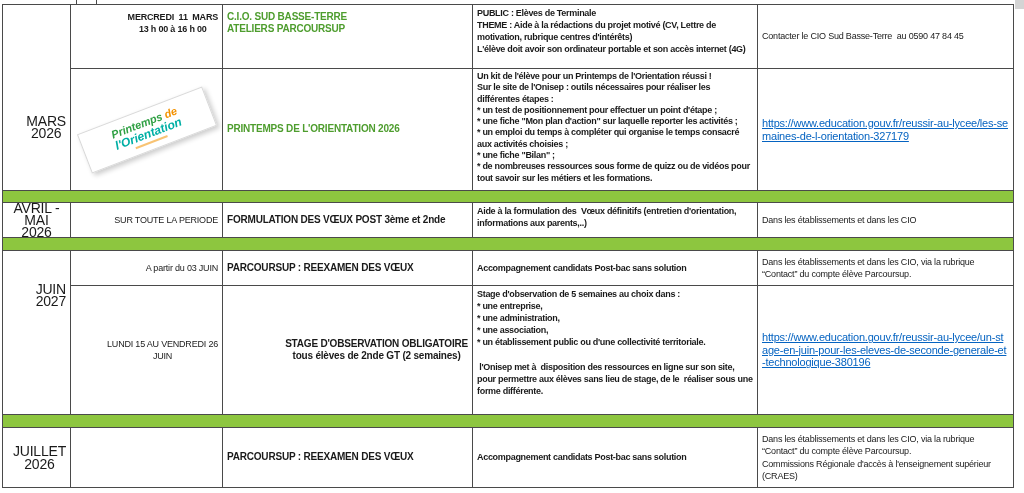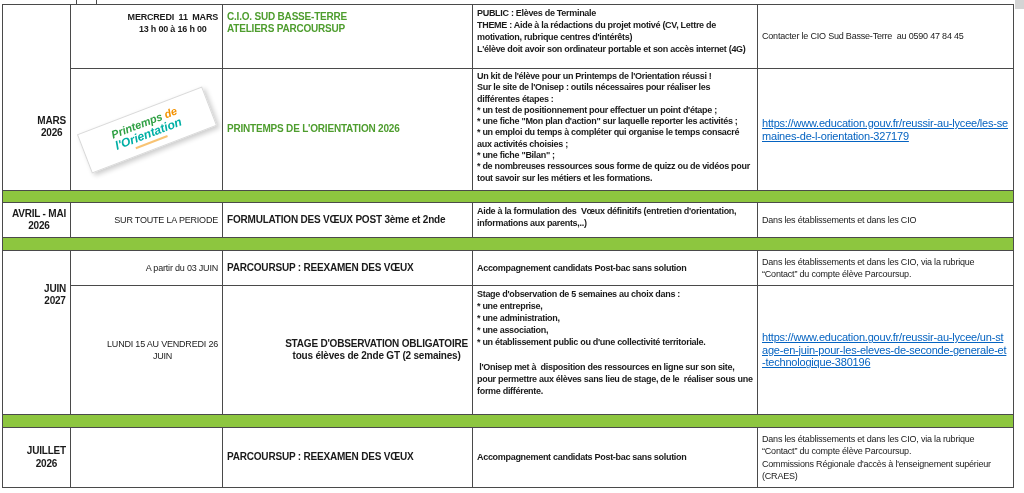--- a/index.html
+++ b/index.html
@@ -36,21 +36,21 @@
   .r1{grid-row:1}.r2{grid-row:2}.r4{grid-row:4}.r6{grid-row:6}.r7{grid-row:7}.r9{grid-row:9}
   .span12{grid-row:1/3}.span67{grid-row:6/8}
   .band{grid-column:1/-1;background:var(--green);border-right:1px solid var(--bd);border-bottom:1px solid var(--bd);}
   .b3{grid-row:3}.b5{grid-row:5}.b8{grid-row:8}
 
   
   .vc{justify-content:center;}
   .hc{align-items:flex-end;text-align:center;}
   .padtop{padding-top:6px;}
   .bold{font-weight:bold;}
-  .month{font-weight:bold;font-size:10px;}
+  .month{font-weight:normal;font-size:14px;}
   .month-mars{padding-top:110px;}
   .month-juin{padding-top:32px;}
   .event{font-weight:bold;font-size:10px;}
   .green{color:var(--gtext);}
   .linkcell a{color:var(--link);text-decoration:underline;word-break:break-all;font-size:11px;letter-spacing:-0.2px;line-height:12.5px;}
   .dense{line-height:11.3px;letter-spacing:-0.35px;}
   .desc{letter-spacing:-0.3px;font-weight:bold;}
 
   
   .logo-wrap{align-items:center;justify-content:center;}

